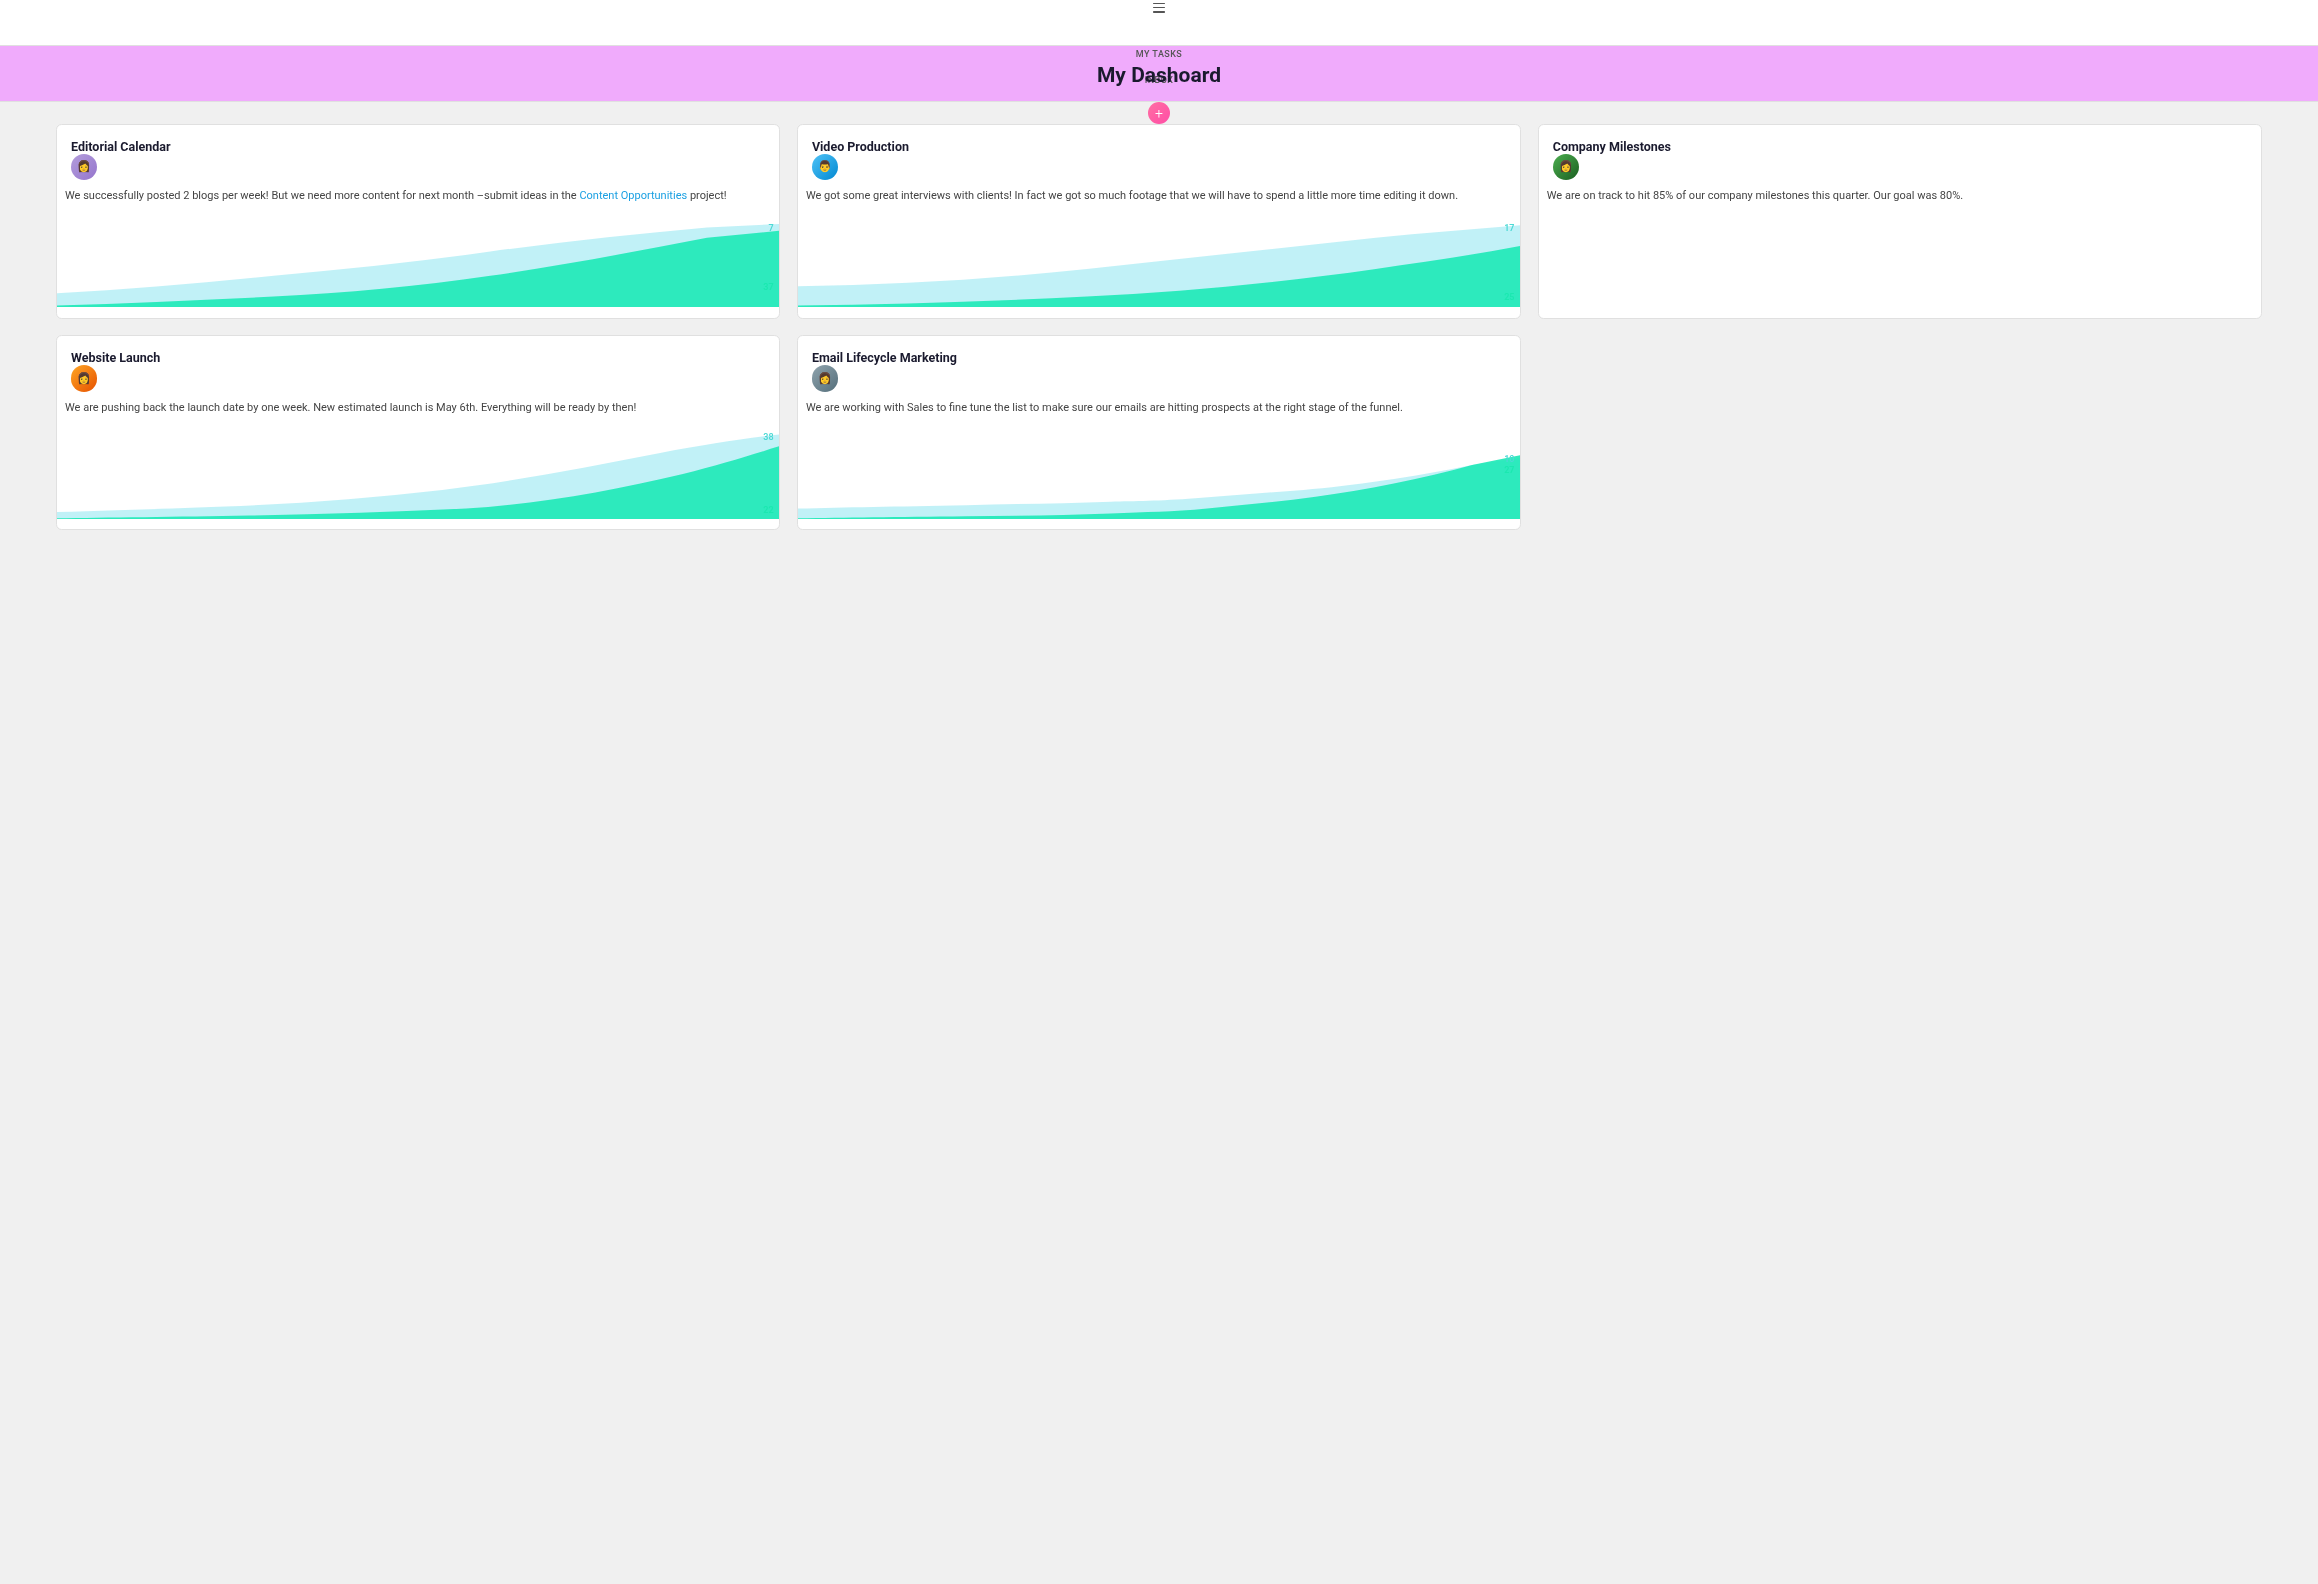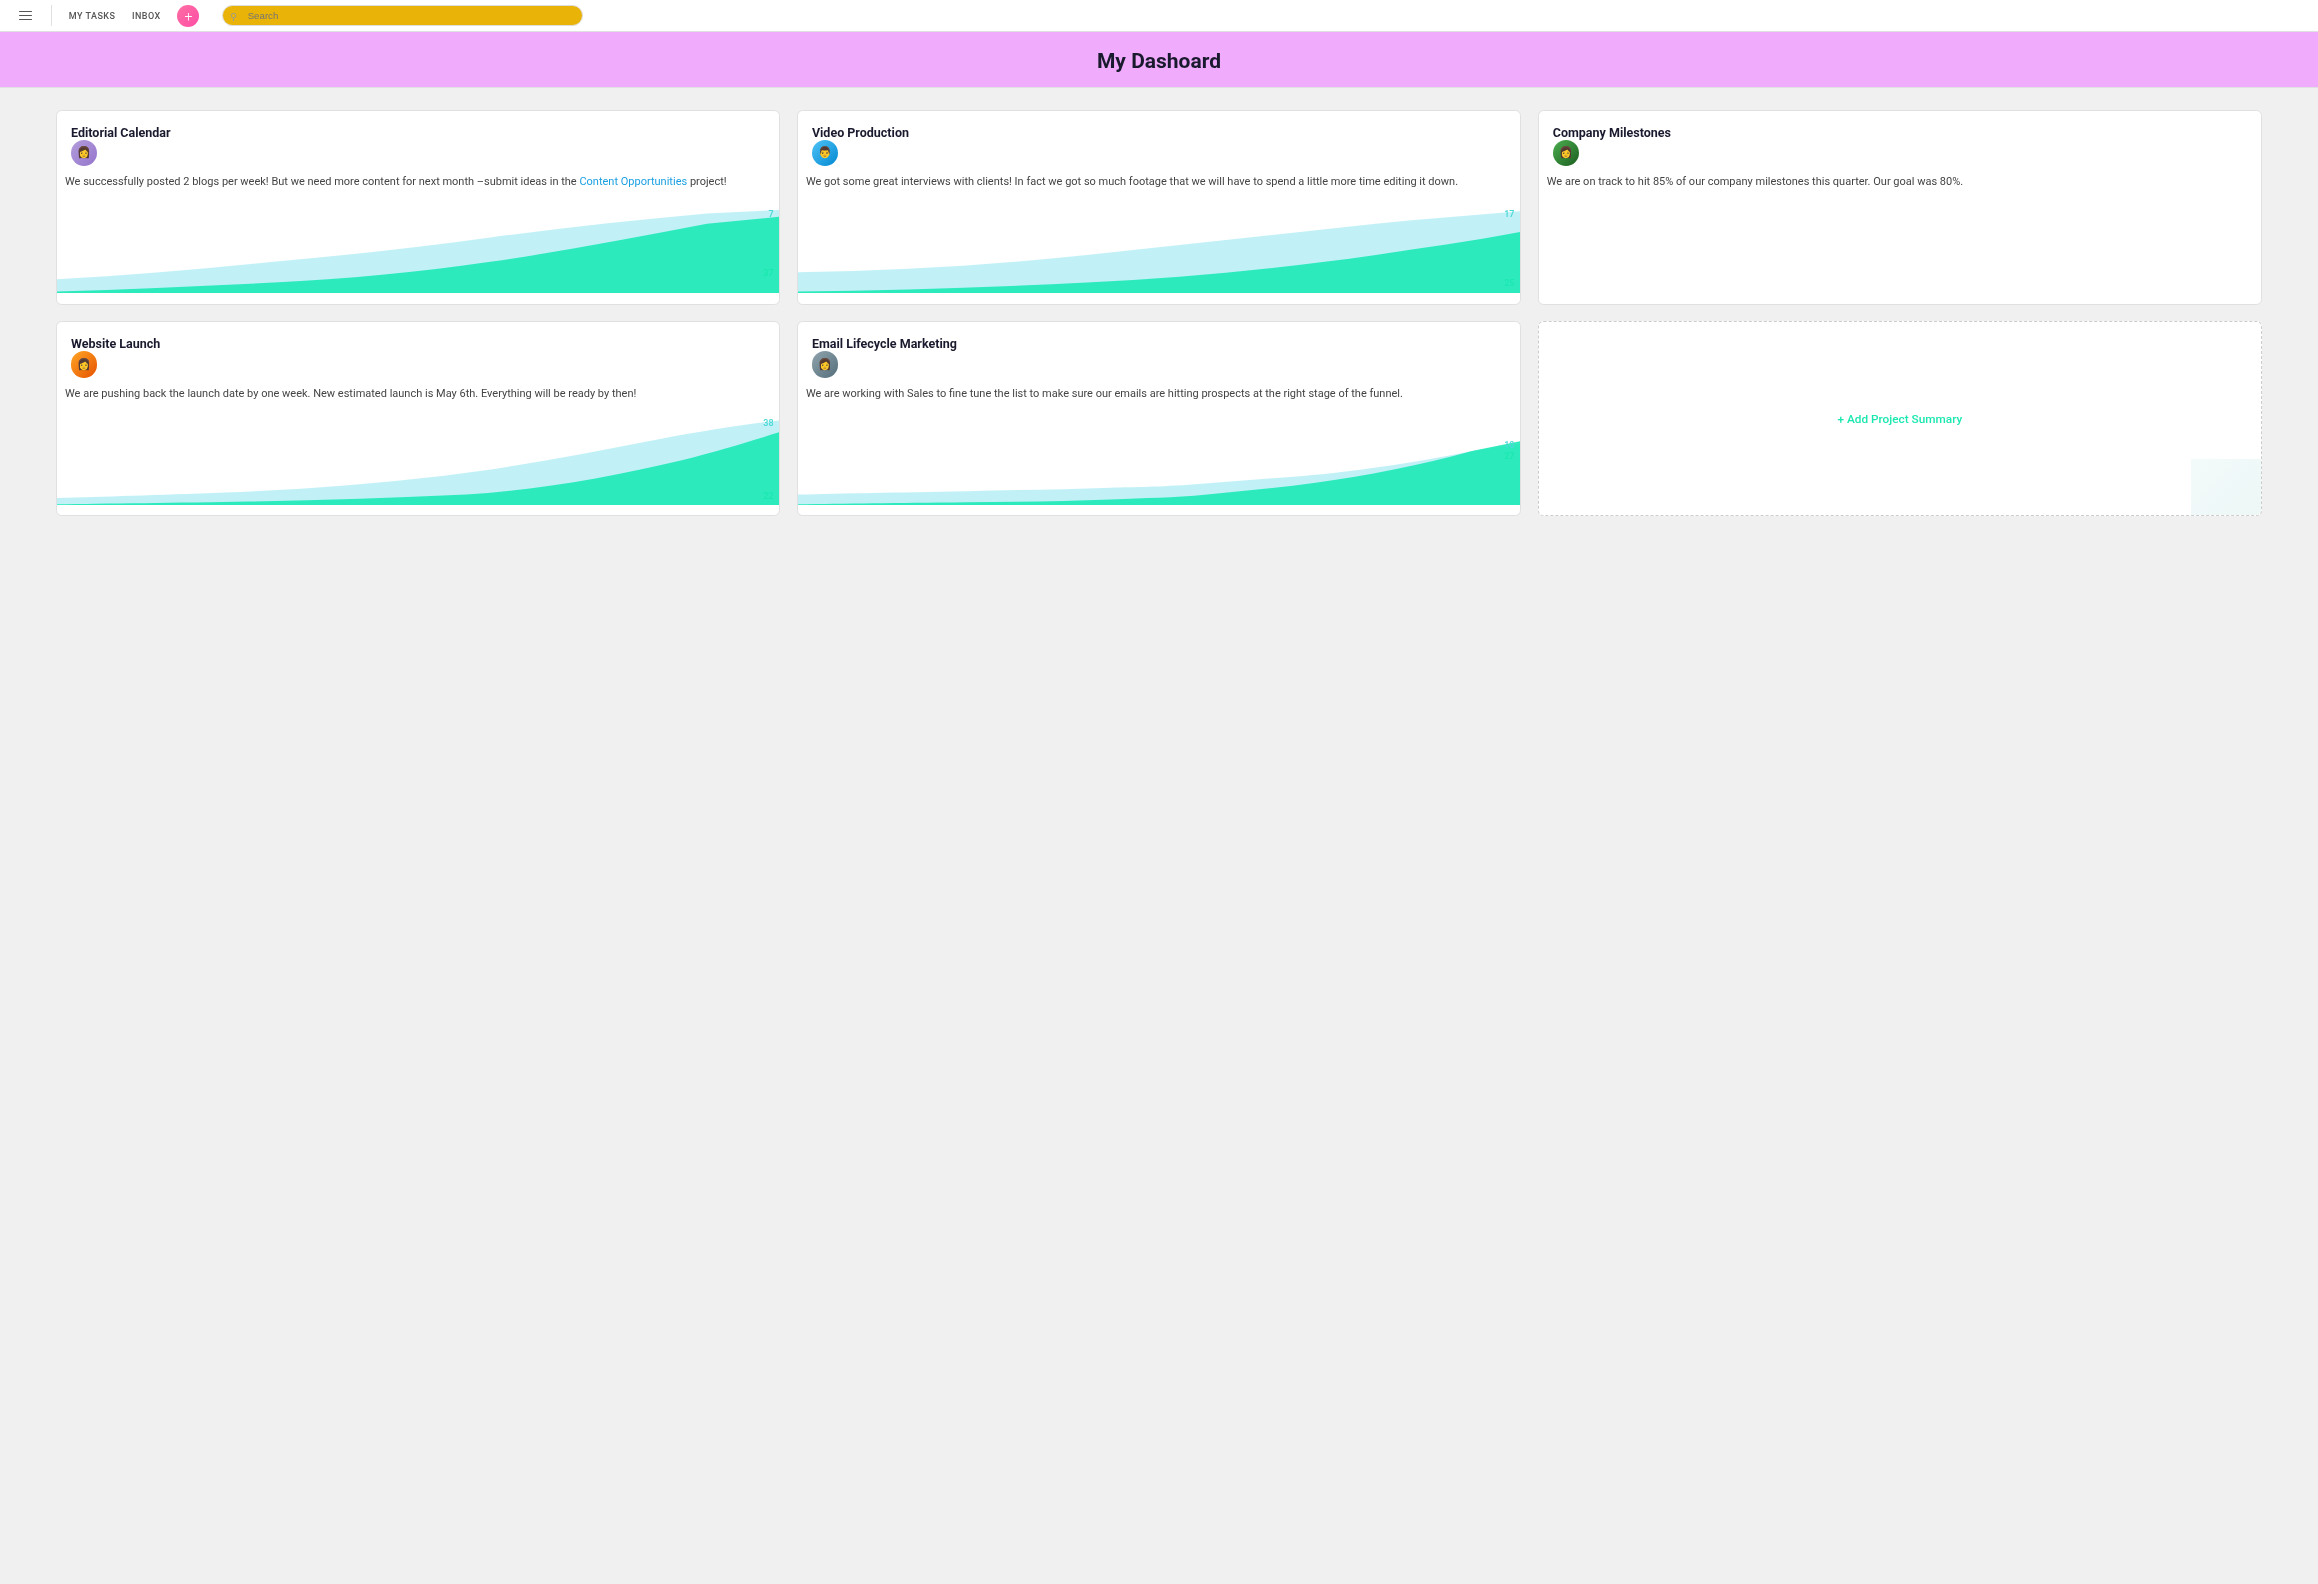--- a/index.html
+++ b/index.html
@@ -10,22 +10,23 @@
       min-height: 100vh;
     }
 
     
     .topnav {
       display: flex;
       align-items: center;
       background: #fff;
       border-bottom: 0.7px solid #e0e0e0;
       padding: 0 16.7px;
-      height: 32px;
+      height: 46px;
       gap: 16.7px;
+      flex-direction: column;
     }
 
     .topnav-hamburger {
       cursor: pointer;
       display: flex;
       flex-direction: column;
       gap: 2.8px;
       padding: 2.8px;
     }
     .topnav-hamburger span {
@@ -335,20 +336,16 @@
 
           <path d="M0,115 C20,113 40,112 70,110 C90,108 110,108 130,105 C140,104 150,104 165,100 C180,96 195,92 210,88 C230,82 255,70 280,52 L300,42 L300,130 L0,130 Z" fill="#b2eef5" opacity="0.8"></path>
 
           <path d="M0,129 C20,128 40,127 70,126 C90,125 110,125 130,122 C145,120 155,120 170,115 C185,110 200,105 215,98 C235,88 260,72 280,52 L300,38 L300,130 L0,130 Z" fill="#1de9b6" opacity="0.9"></path>
         </svg>
         <span class="chart-label label-top" style="top:25px;">10</span>
         <span class="chart-label label-bottom" style="top:36px;">27</span>
       </div>
     </div>
 
-    <div class="add-project-card">
-      <span class="add-project-text">+ Add Project Summary</span>
-      <div class="add-project-ghost"></div>
-    </div>
 
   </div>
 </div>
 
 
 </body></html>

